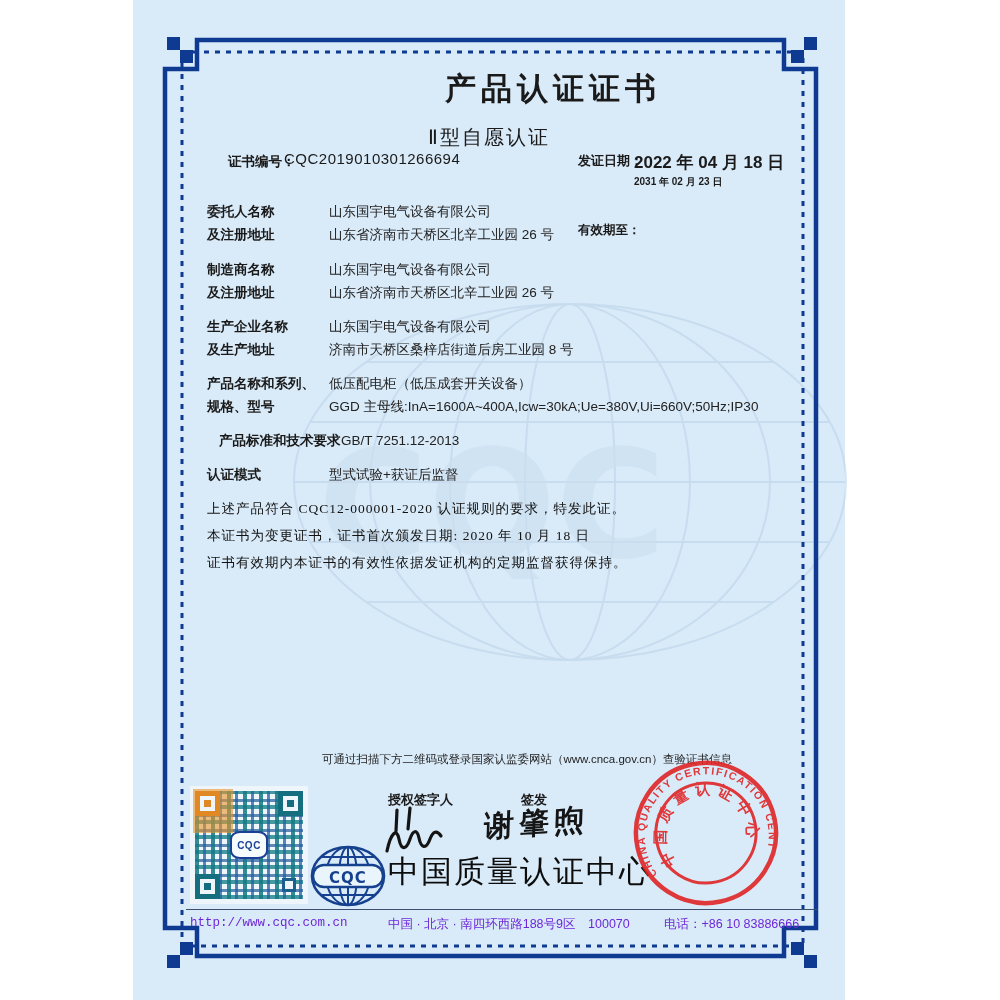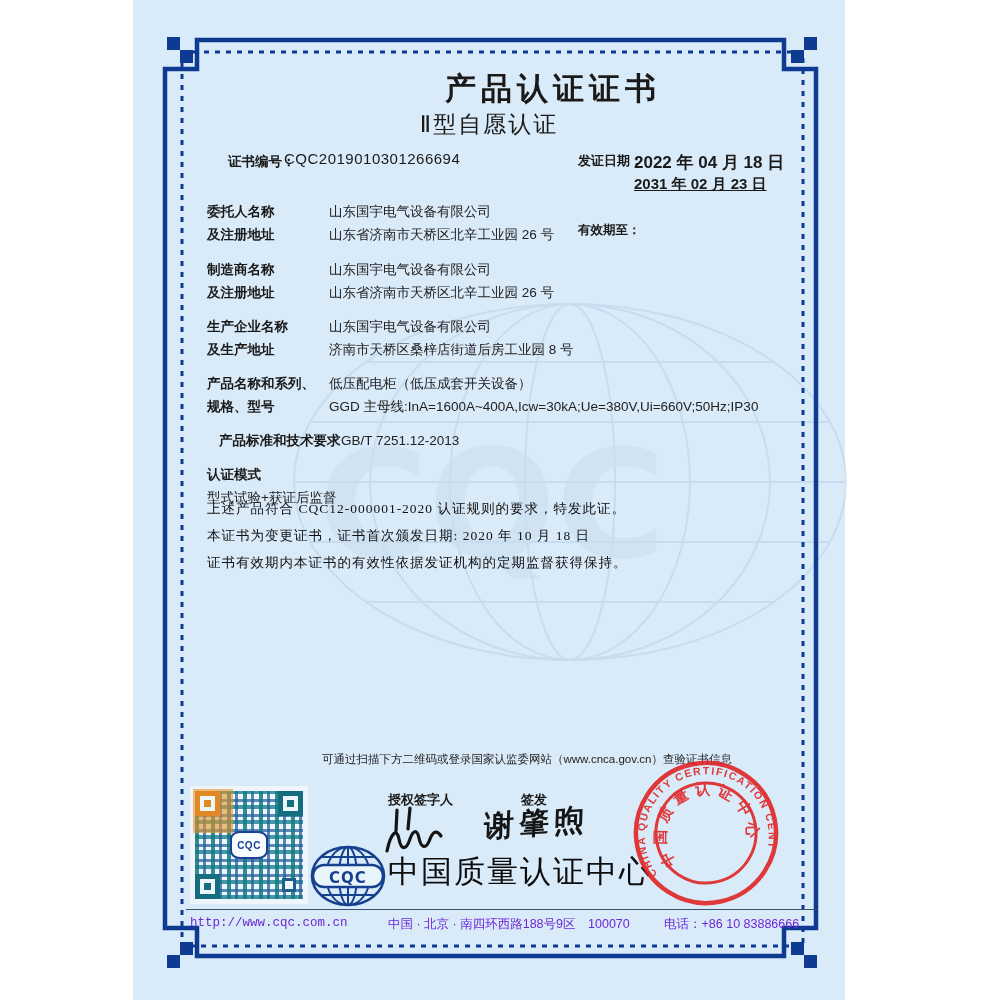--- a/index.html
+++ b/index.html
@@ -5,34 +5,34 @@
   html,body{margin:0;padding:0;}
   body{
     width:1000px;height:1000px;position:relative;background:#ffffff;overflow:hidden;
     font-family:"Liberation Sans","DejaVu Sans",sans-serif;color:#1a1a1a;
   }
   .paper{position:absolute;left:133px;top:0;width:712px;height:1000px;background:#d9eaf8;}
   .abs{position:absolute;}
   svg{display:block;}
 
   .title{left:133px;top:68px;width:840px;text-align:center;font-size:31px;font-weight:bold;letter-spacing:5px;}
-  .subtitle{left:133px;top:109px;width:712px;text-align:center;font-size:23px;letter-spacing:2px;font-family:Liberation Serif, serif;}
+  .subtitle{left:133px;top:124px;width:712px;text-align:center;font-size:20px;letter-spacing:2px;font-family:Liberation Serif, serif;}
 
   .kai{font-family:"Liberation Serif","DejaVu Serif",serif;}
   .certnum-label{left:228px;top:153px;font-size:13.5px;font-weight:bold;}
   .certnum-value{left:284px;top:150px;font-size:15px;letter-spacing:.5px;}
   .date-label1{left:578px;top:152px;font-size:13px;font-weight:bold;}
   .date-value1{left:634px;top:151px;font-size:17px;font-weight:600;}
   .date-label2{left:578px;top:176px;font-size:12.5px;font-weight:bold;margin-top:46px;}
-  .date-value2{left:634px;top:175px;font-size:15px;font-weight:600;text-decoration:underline;}
+  .date-value2{left:634px;top:175px;font-size:10px;font-weight:600;}
 
   .field-row{position:absolute;left:207px;width:600px;display:flex;}
   .field-labels{width:122px;font-weight:bold;font-size:13.5px;line-height:23px;}
   .field-values{font-size:13.5px;line-height:23px;white-space:nowrap;color:#222;}
-  .row1{top:200px;} .row2{top:258px;} .row3{top:315px;} .row4{top:372px;} .row5{top:429px;margin-left:12px;} .row6{top:463px;flex-direction:column;}
+  .row1{top:200px;} .row2{top:258px;} .row3{top:315px;} .row4{top:372px;} .row5{top:429px;margin-left:12px;} .row6{top:463px;}
 
   .statements{left:207px;top:501px;width:590px;}
   .statement{font-family:"Liberation Serif","DejaVu Serif",serif;font-size:13.5px;line-height:15px;margin-bottom:12px;letter-spacing:1px;color:#111;}
 
   .verify-note{left:322px;top:752px;font-size:11.5px;color:#222;}
 
   
   .qr{left:190px;top:786px;width:118px;height:118px;background:#eef6fb;}
   .qr-noise{position:absolute;left:5px;top:5px;right:5px;bottom:5px;
     background:

